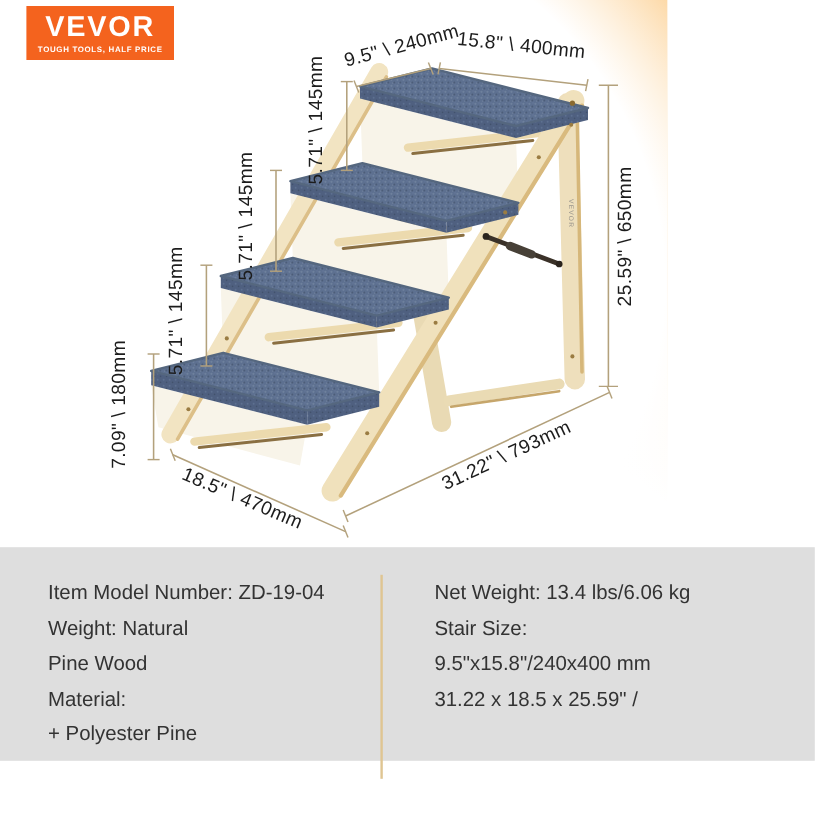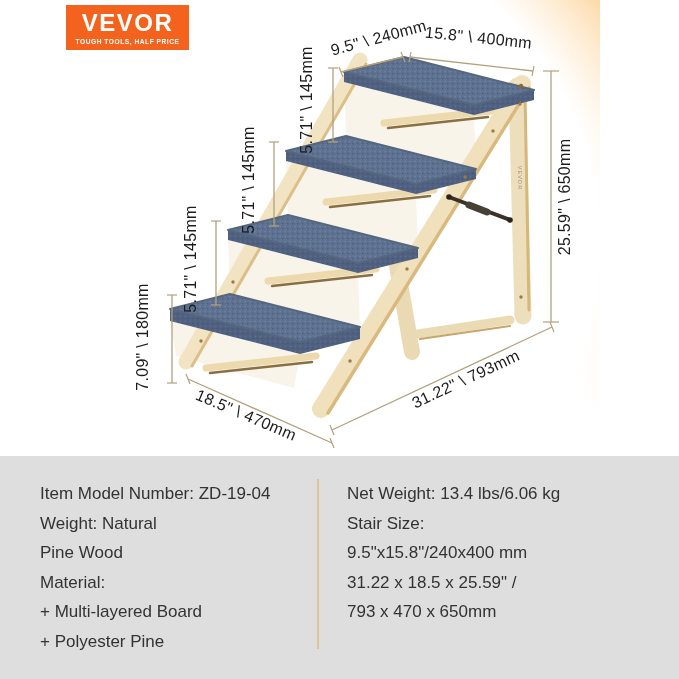--- a/index.html
+++ b/index.html
@@ -5,40 +5,39 @@
   html,body{margin:0;padding:0;background:#fff;}
   body{width:679px;height:679px;font-family:"Liberation Sans",sans-serif;overflow:hidden;}
   .page{width:679px;height:679px;position:relative;}
 
   
   .hero{
     position:relative;width:556px;height:456px;overflow:hidden;
     background:
       radial-gradient(circle 460px at 244px 237px, #ffffff 0px, #ffffff 310px, rgba(255,255,255,0) 460px),
       linear-gradient(to bottom left, #fbba60 0%, #fcd9a4 20%, #ffffff 46%);
-    margin-left: 44px;
   }
   .logo{
     position:absolute;left:22px;top:5px;width:123px;height:45px;background:#F4631E;
     color:#fff;display:flex;flex-direction:column;align-items:center;justify-content:center;
     z-index:5;
   }
   .logo-name{font-size:24px;font-weight:bold;letter-spacing:1.5px;line-height:1;}
   .logo-tagline{font-size:6.6px;font-weight:bold;letter-spacing:.55px;margin-top:3px;white-space:nowrap;}
   .hero svg{position:absolute;left:0;top:0;}
 
   .dim-label{font-size:16px;fill:#1c1c1c;letter-spacing:.3px;}
   .dim-line{stroke:#b3a17c;stroke-width:1.3;fill:none;}
   .tick{stroke:#b3a17c;stroke-width:1.2;}
 
   
-  .specs{position:relative;width:679px;height:223px;background:#dedede;}
+  .specs{position:relative;width:679px;height:178px;background:#dedede;}
   .spec-col{position:absolute;top:23px;font-size:17px;color:#333;line-height:29.6px;white-space:nowrap;}
   .spec-col.left{left:40px;}
-  .spec-col.right{left:347px;}
+  .spec-col.right{left:362px;}
   .spec-divider{position:absolute;left:317px;top:23px;width:2px;height:170px;background:#dfc592;}
 </style>
 </head>
 <body>
 
 <div class="page">
 
   <section class="hero">
 
     <div class="logo">
@@ -194,26 +193,24 @@
       </g>
     </svg>
   </section>
 
   <section class="specs">
     <div class="spec-col left">
       <div>Item Model Number: ZD-19-04</div>
       <div>Weight: Natural</div>
       <div>Pine Wood</div>
       <div>Material:</div>
-      <div>+ Multi-layered Board</div>
       <div>+ Polyester Pine</div>
     </div>
     <div class="spec-divider"></div>
     <div class="spec-col right">
       <div>Net Weight: 13.4 lbs/6.06 kg</div>
       <div>Stair Size:</div>
       <div>9.5"x15.8"/240x400 mm</div>
       <div>31.22 x 18.5 x 25.59" /</div>
-      <div>793 x 470 x 650mm</div>
     </div>
   </section>
 
 </div>
 
 </body></html>

